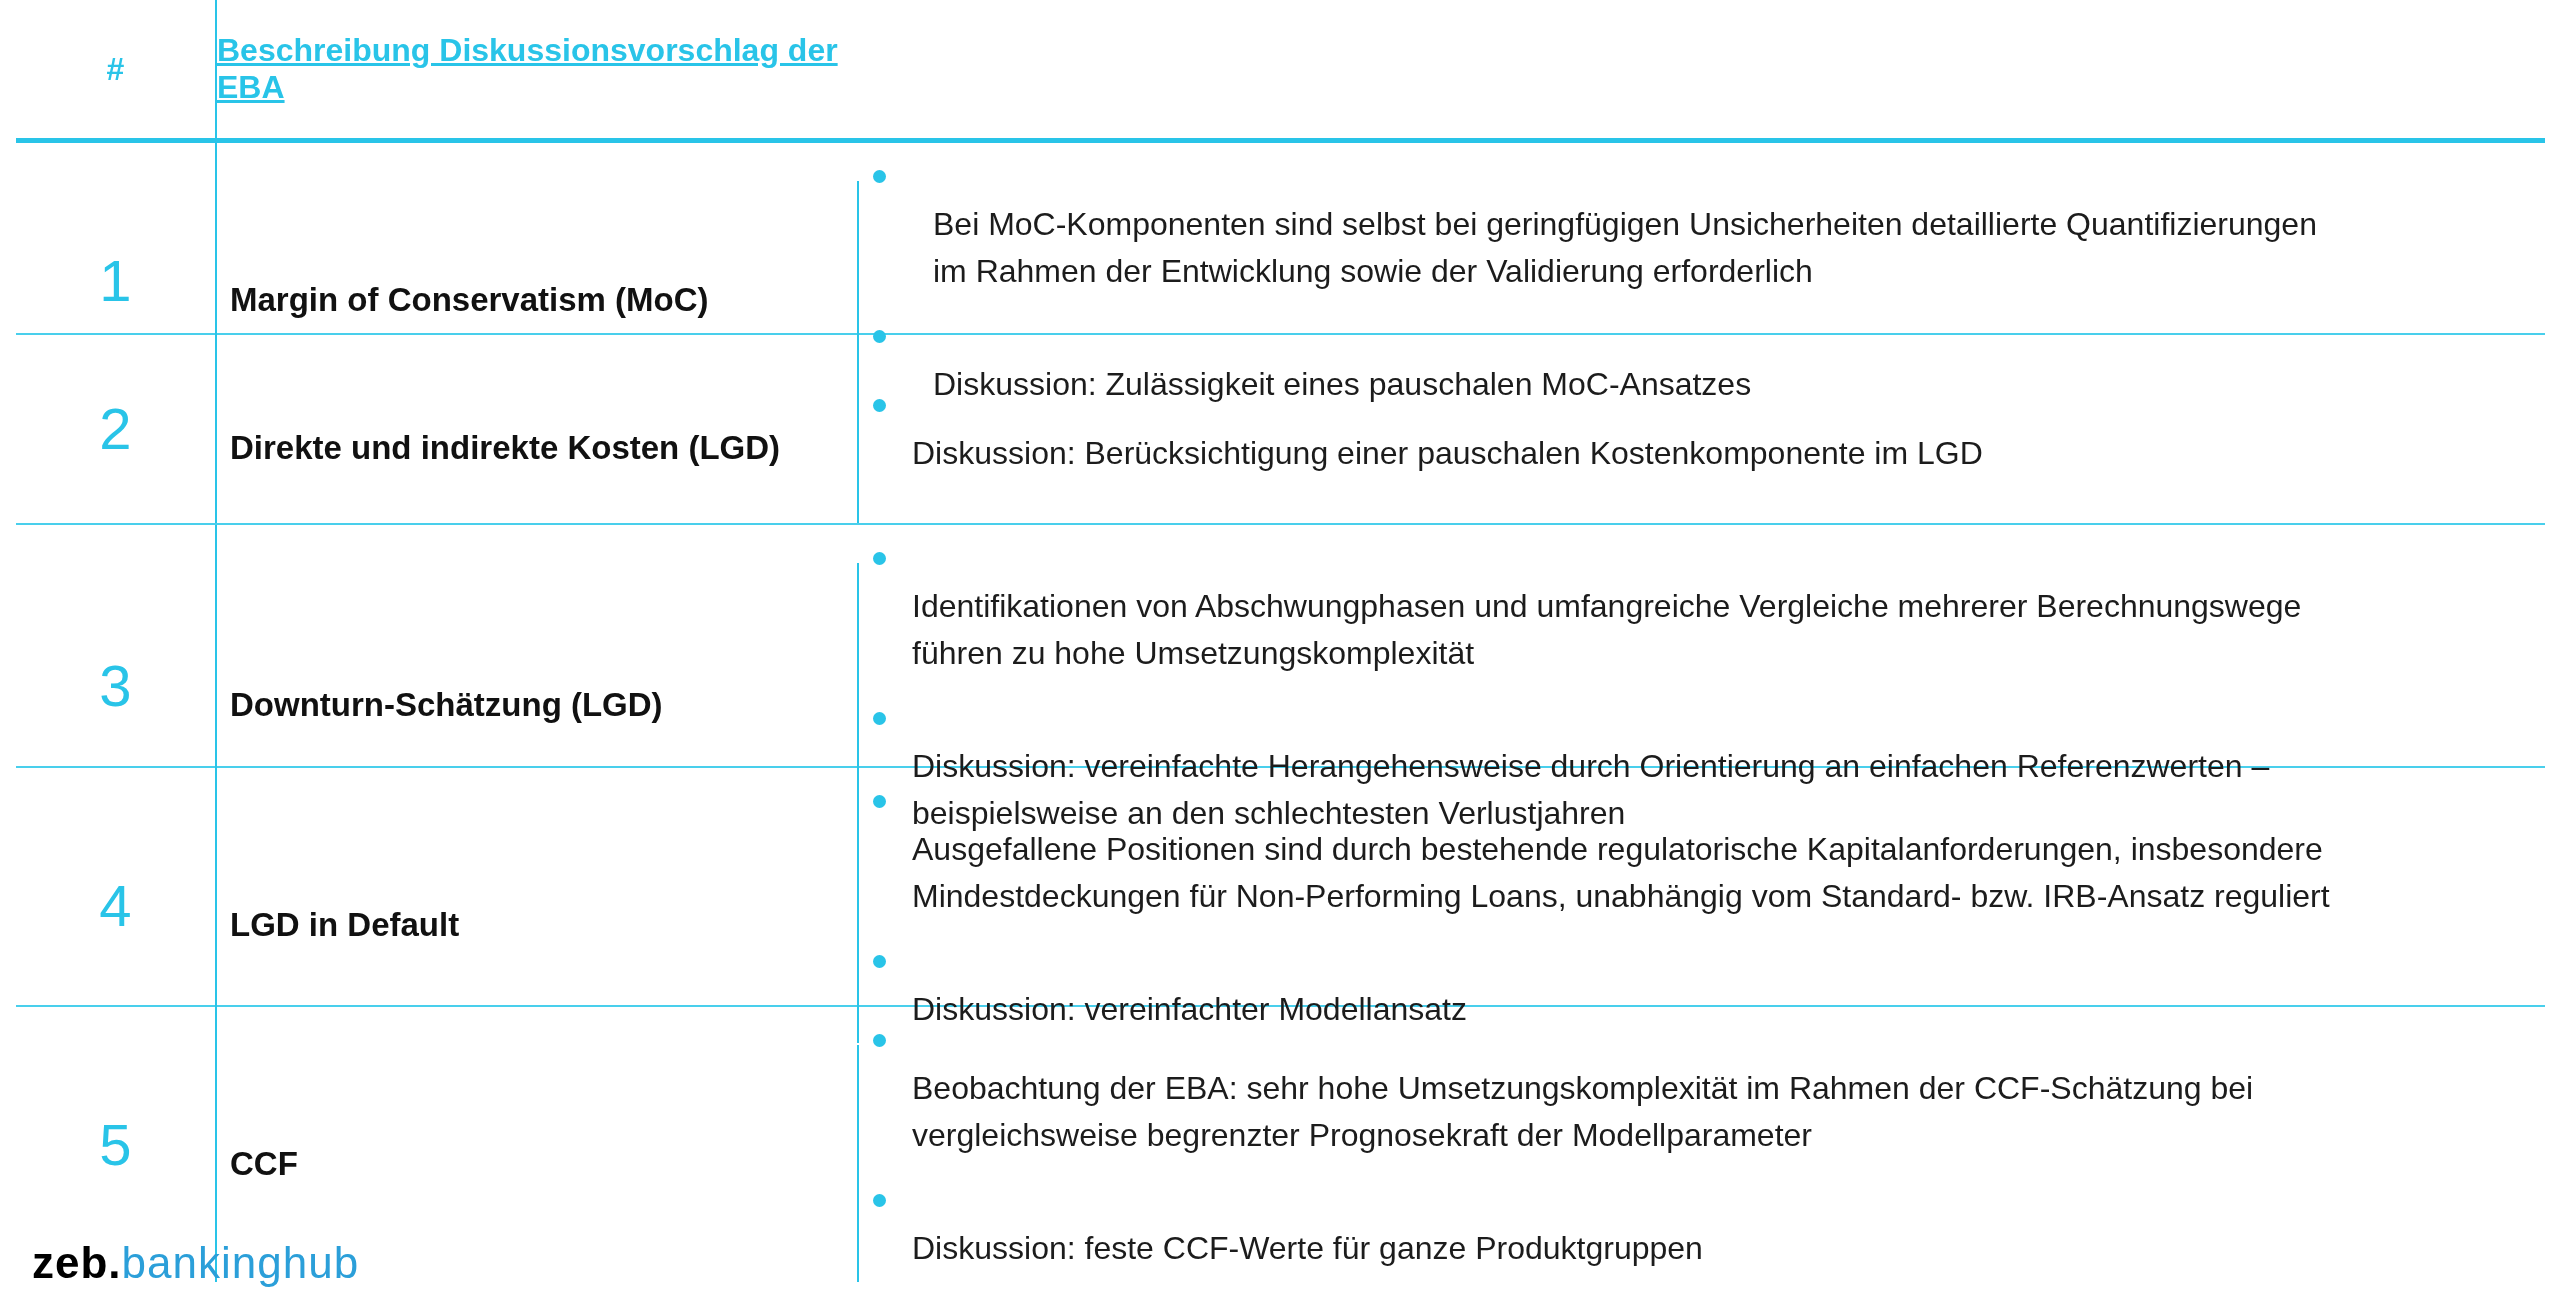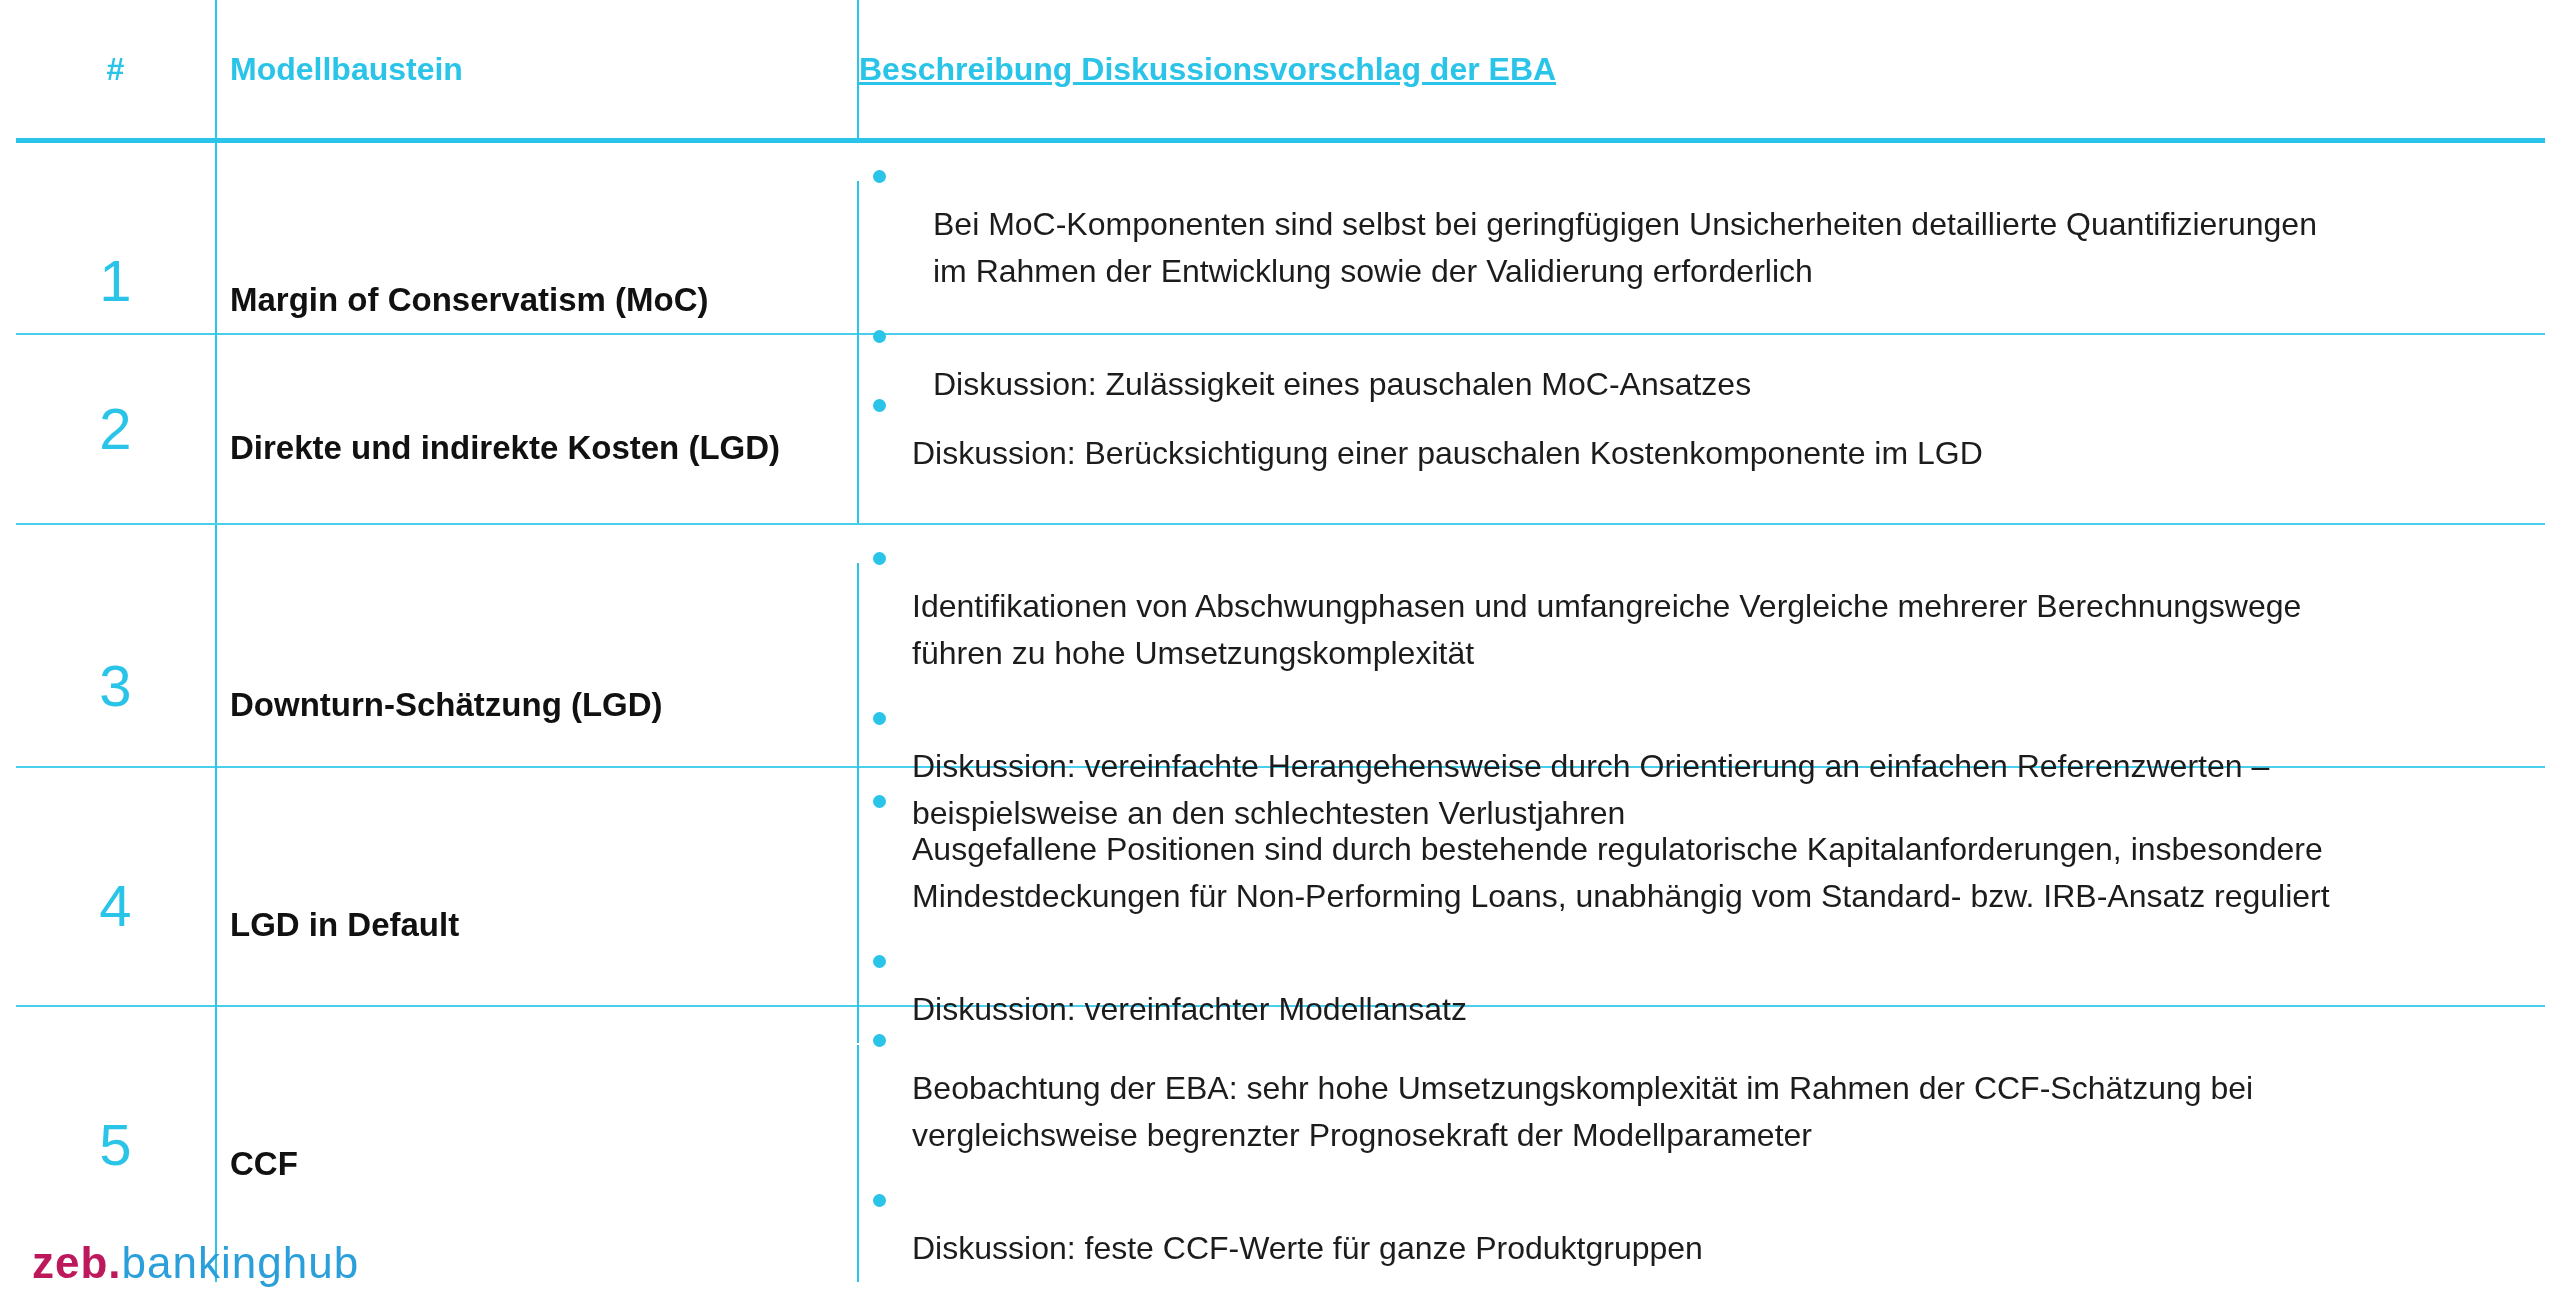--- a/index.html
+++ b/index.html
@@ -80,31 +80,30 @@
     color:#1c1c1c;
     margin-top:48px;
   }
   
   .footer{
     position:absolute;
     left:32px; top:1238px;
     font-size:44px;
     letter-spacing:1px;
   }
-  .logo-bold{ font-weight:bold; color:#be185d; }
+  .logo-bold{ font-weight:bold; color:#000000; }
   .logo-light{ font-weight:normal; color:#2b9fd9; }
 </style>
 </head>
 <body>
 
 <div class="table">
 
   <div class="row thead">
     <div class="cell c1">#</div>
-    <div class="cell c2">Modellbaustein</div>
     <div class="cell c3">Beschreibung Diskussionsvorschlag der EBA</div>
   </div>
 
   <div class="row body-row r1">
     <div class="cell c1">1</div>
     <div class="cell c2">Margin of Conservatism (MoC)</div>
     <div class="cell c3">
       <div class="bullet-item">
         <span class="bullet"></span>
         <span class="btext">Bei MoC-Komponenten sind selbst bei geringfügigen Unsicherheiten detaillierte Quantifizierungen

